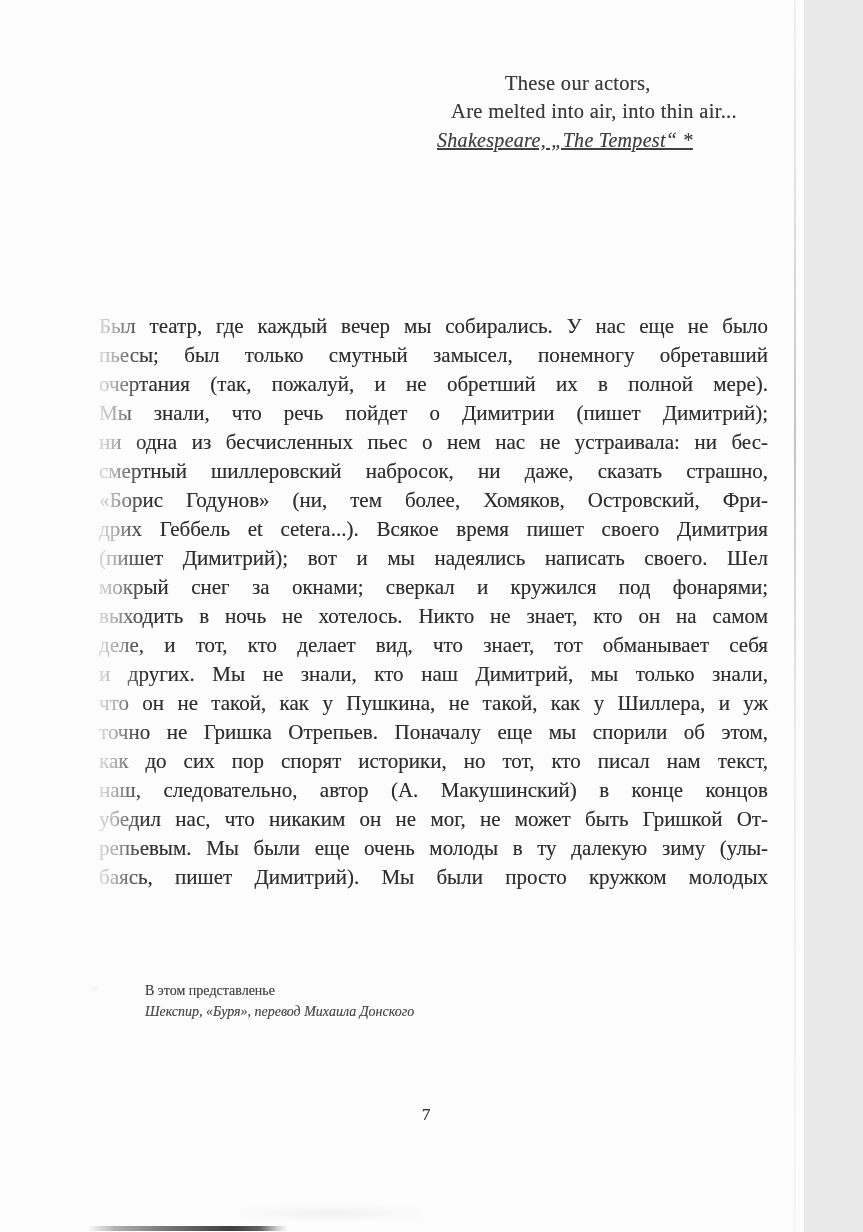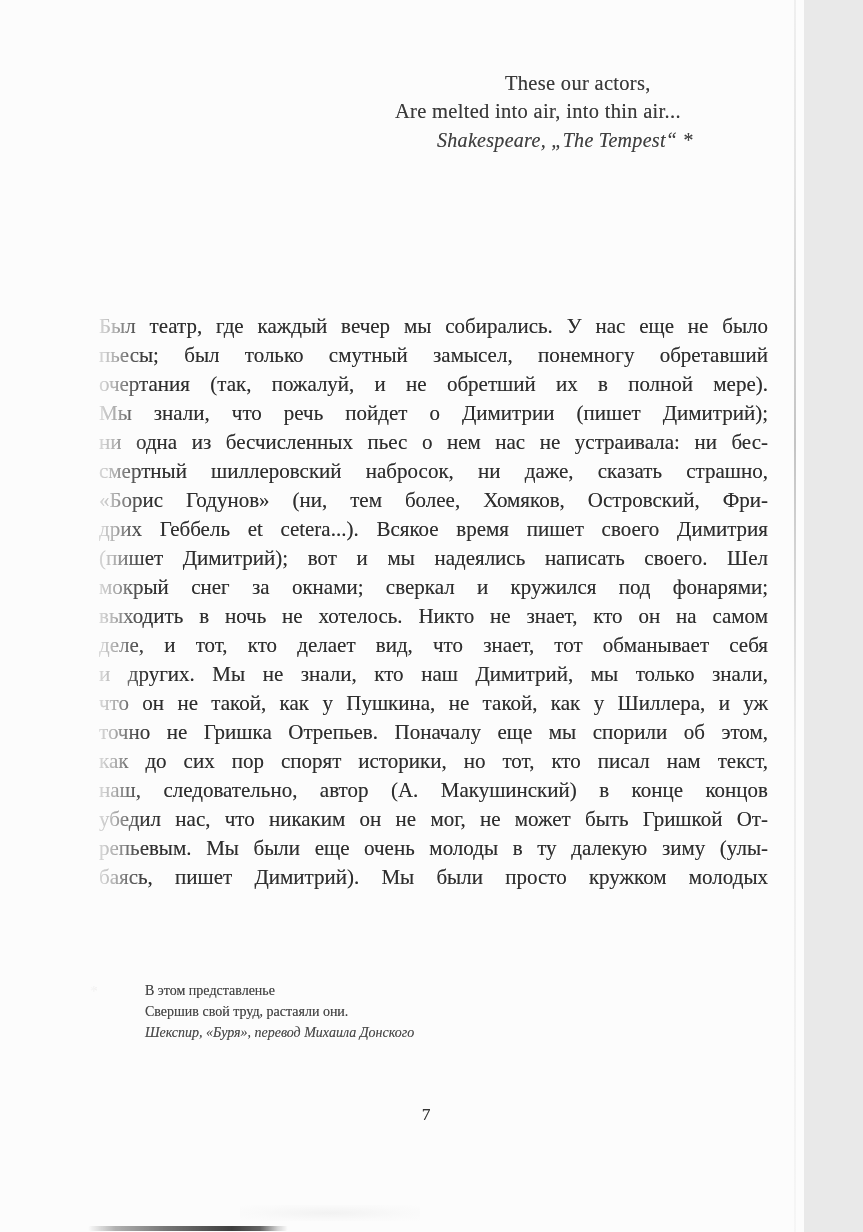--- a/index.html
+++ b/index.html
@@ -18,27 +18,28 @@
     position: absolute;
     left: 393px;
     top: 70px;
     width: 400px;
     font-size: 20.5px;
     line-height: 27.5px;
     color: #3a3a3a;
     letter-spacing: 0.3px;
   }
   .ep-l1 { margin-left: 112px; }
-  .ep-l3 { margin-left: 2px; }
+  .ep-l3 { margin-left: 2px; text-align: center; }
   .ep-attr {
     margin-left: 44px;
     margin-top: 2px;
     font-style: italic;
     font-size: 20px;
     color: #404040;
+    text-decoration: underline;
   }
 
   
   .bodytext {
     position: absolute;
     left: 99px;
     top: 312px;
     width: 669px;
     font-size: 21px;
     line-height: 29px;
@@ -172,21 +173,20 @@
     <div class="bline">наш, следовательно, автор (А. Макушинский) в конце концов</div>
     <div class="bline">убедил нас, что никаким он не мог, не может быть Гришкой От-</div>
     <div class="bline">репьевым. Мы были еще очень молоды в ту далекую зиму (улы-</div>
     <div class="bline">баясь, пишет Димитрий). Мы были просто кружком молодых</div>
   </div>
 
   <span class="fn-marker">*</span>
 
   <div class="footnote">
     <div class="fn-line">В этом представленье</div>
-    <div class="fn-line">Свершив свой труд, растаяли они.</div>
     <div class="fn-attr">Шекспир, «Буря», перевод Михаила Донского</div>
   </div>
 
   <div class="pagenum">7</div>
 
   <div class="scan-fade"></div>
   <div class="edge-line"></div>
   <div class="smudge"></div>
   <div class="scan-bar"></div>
 

